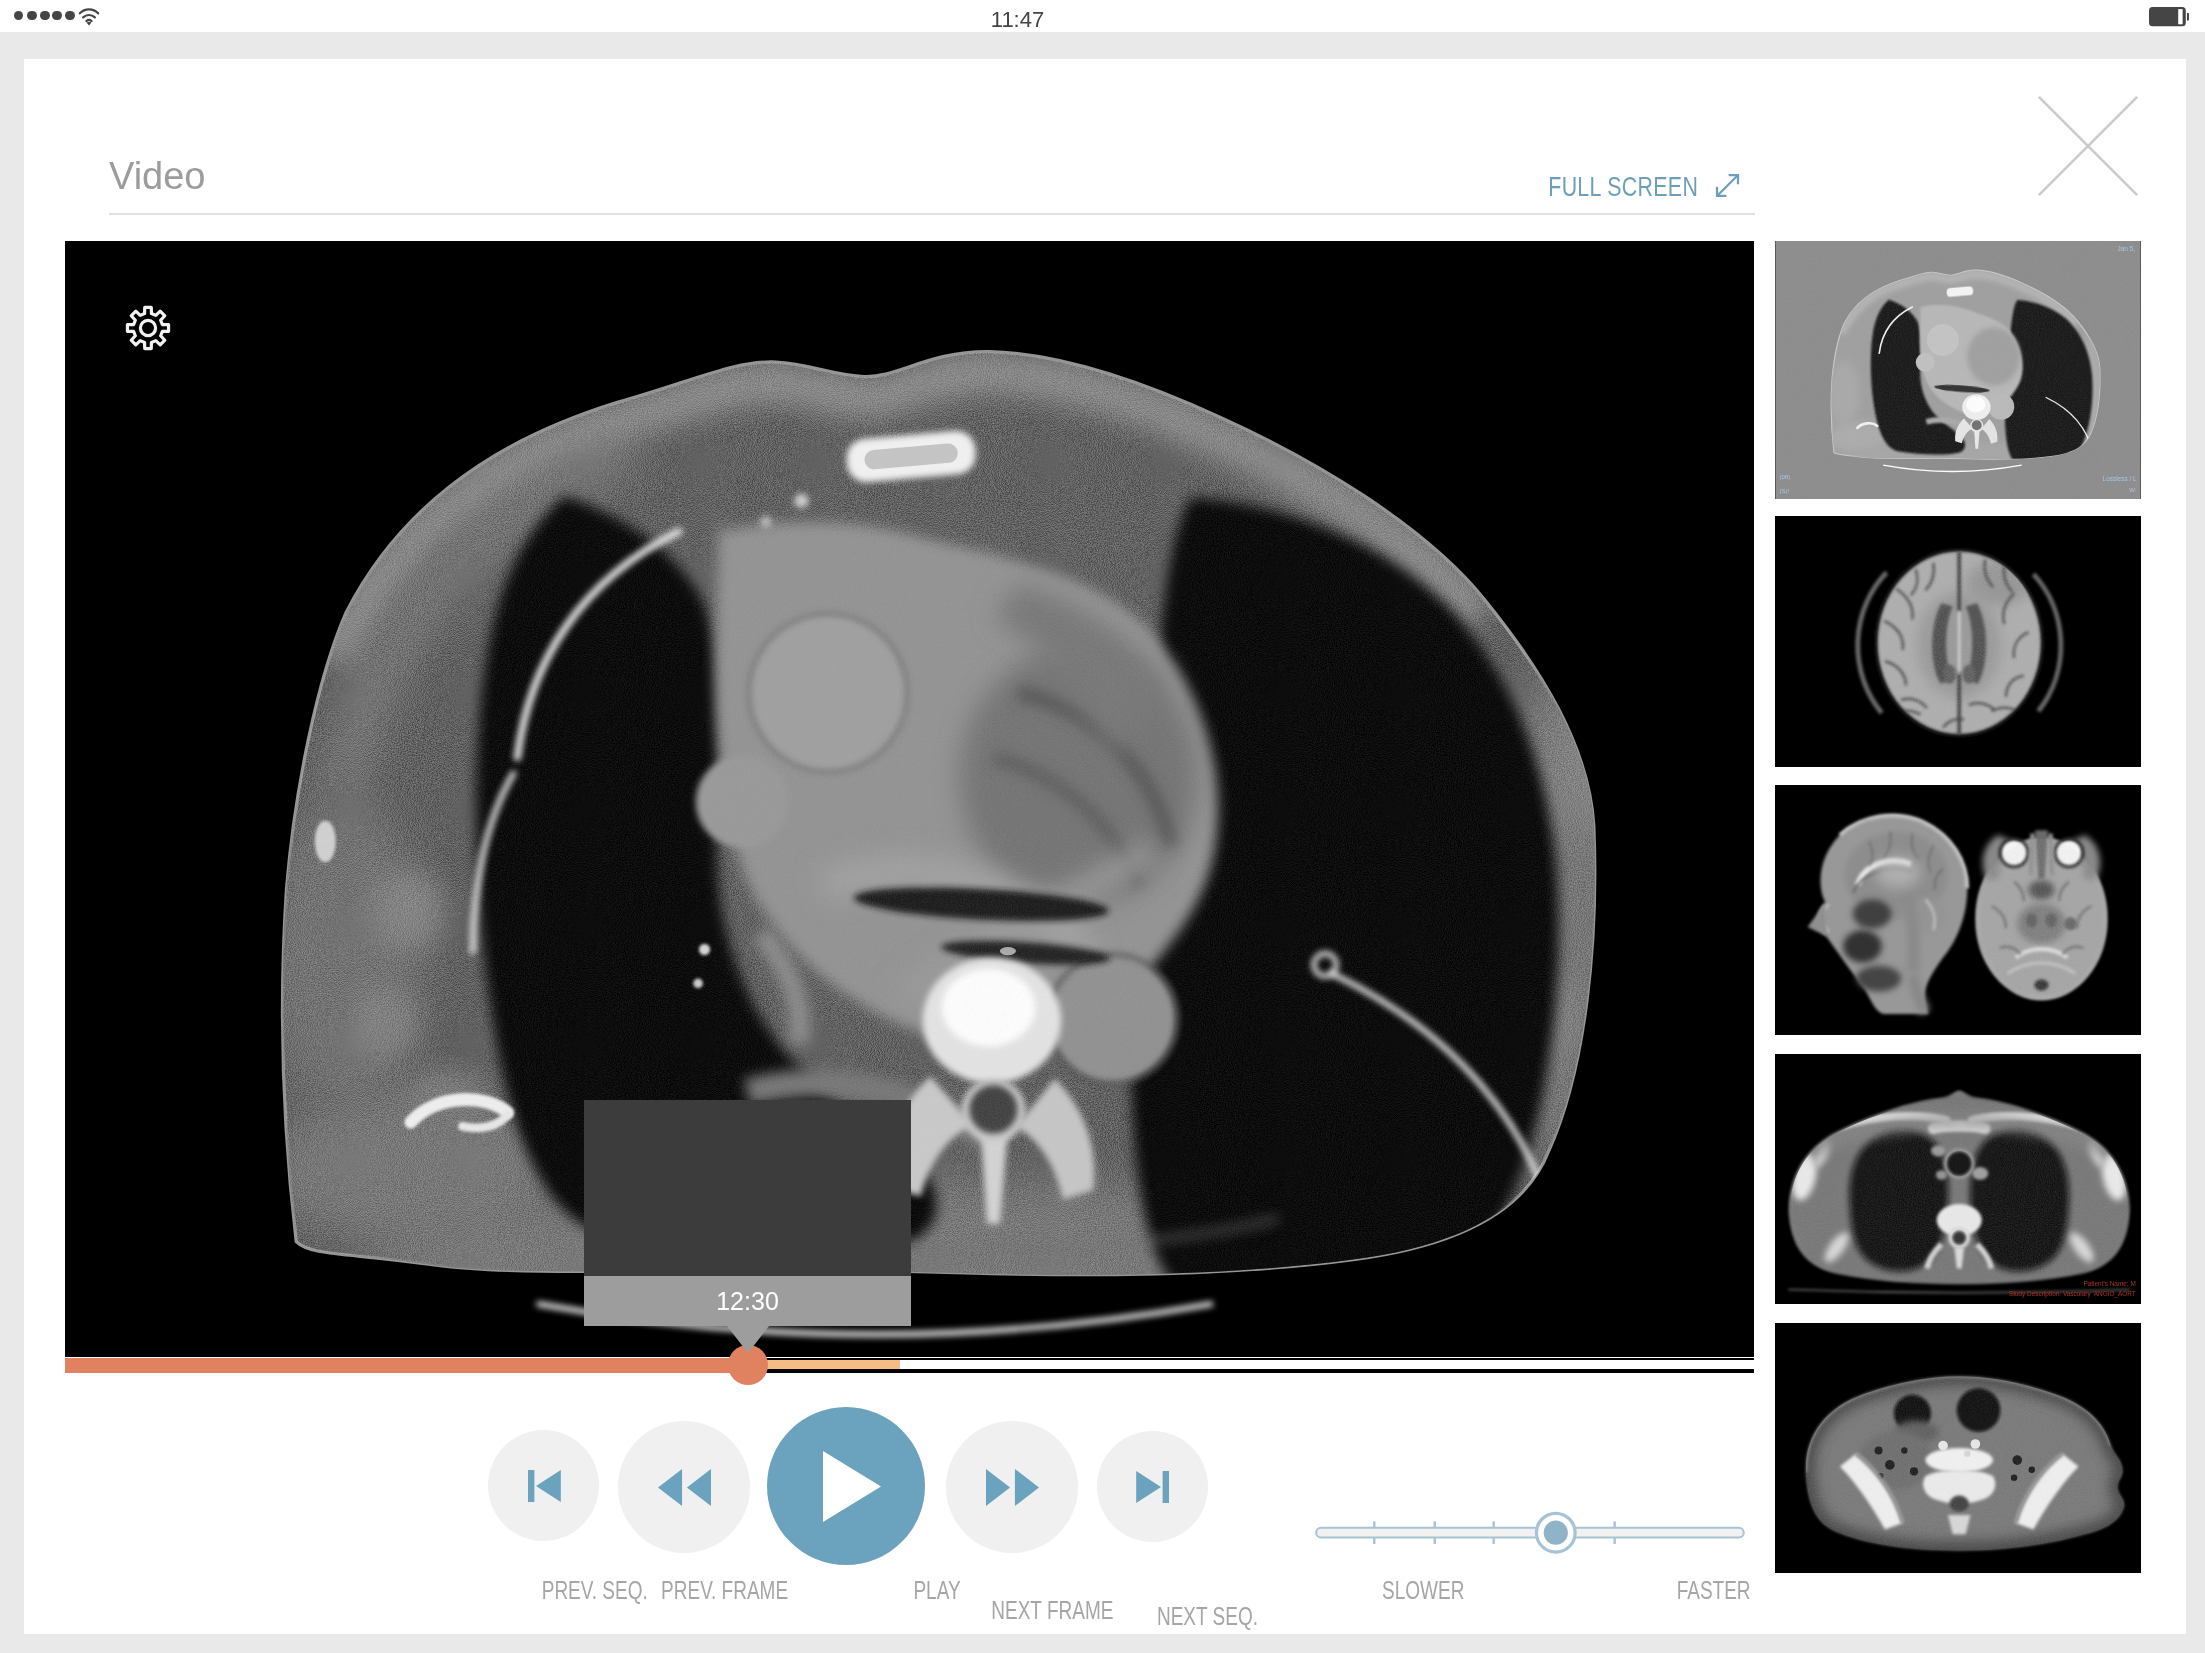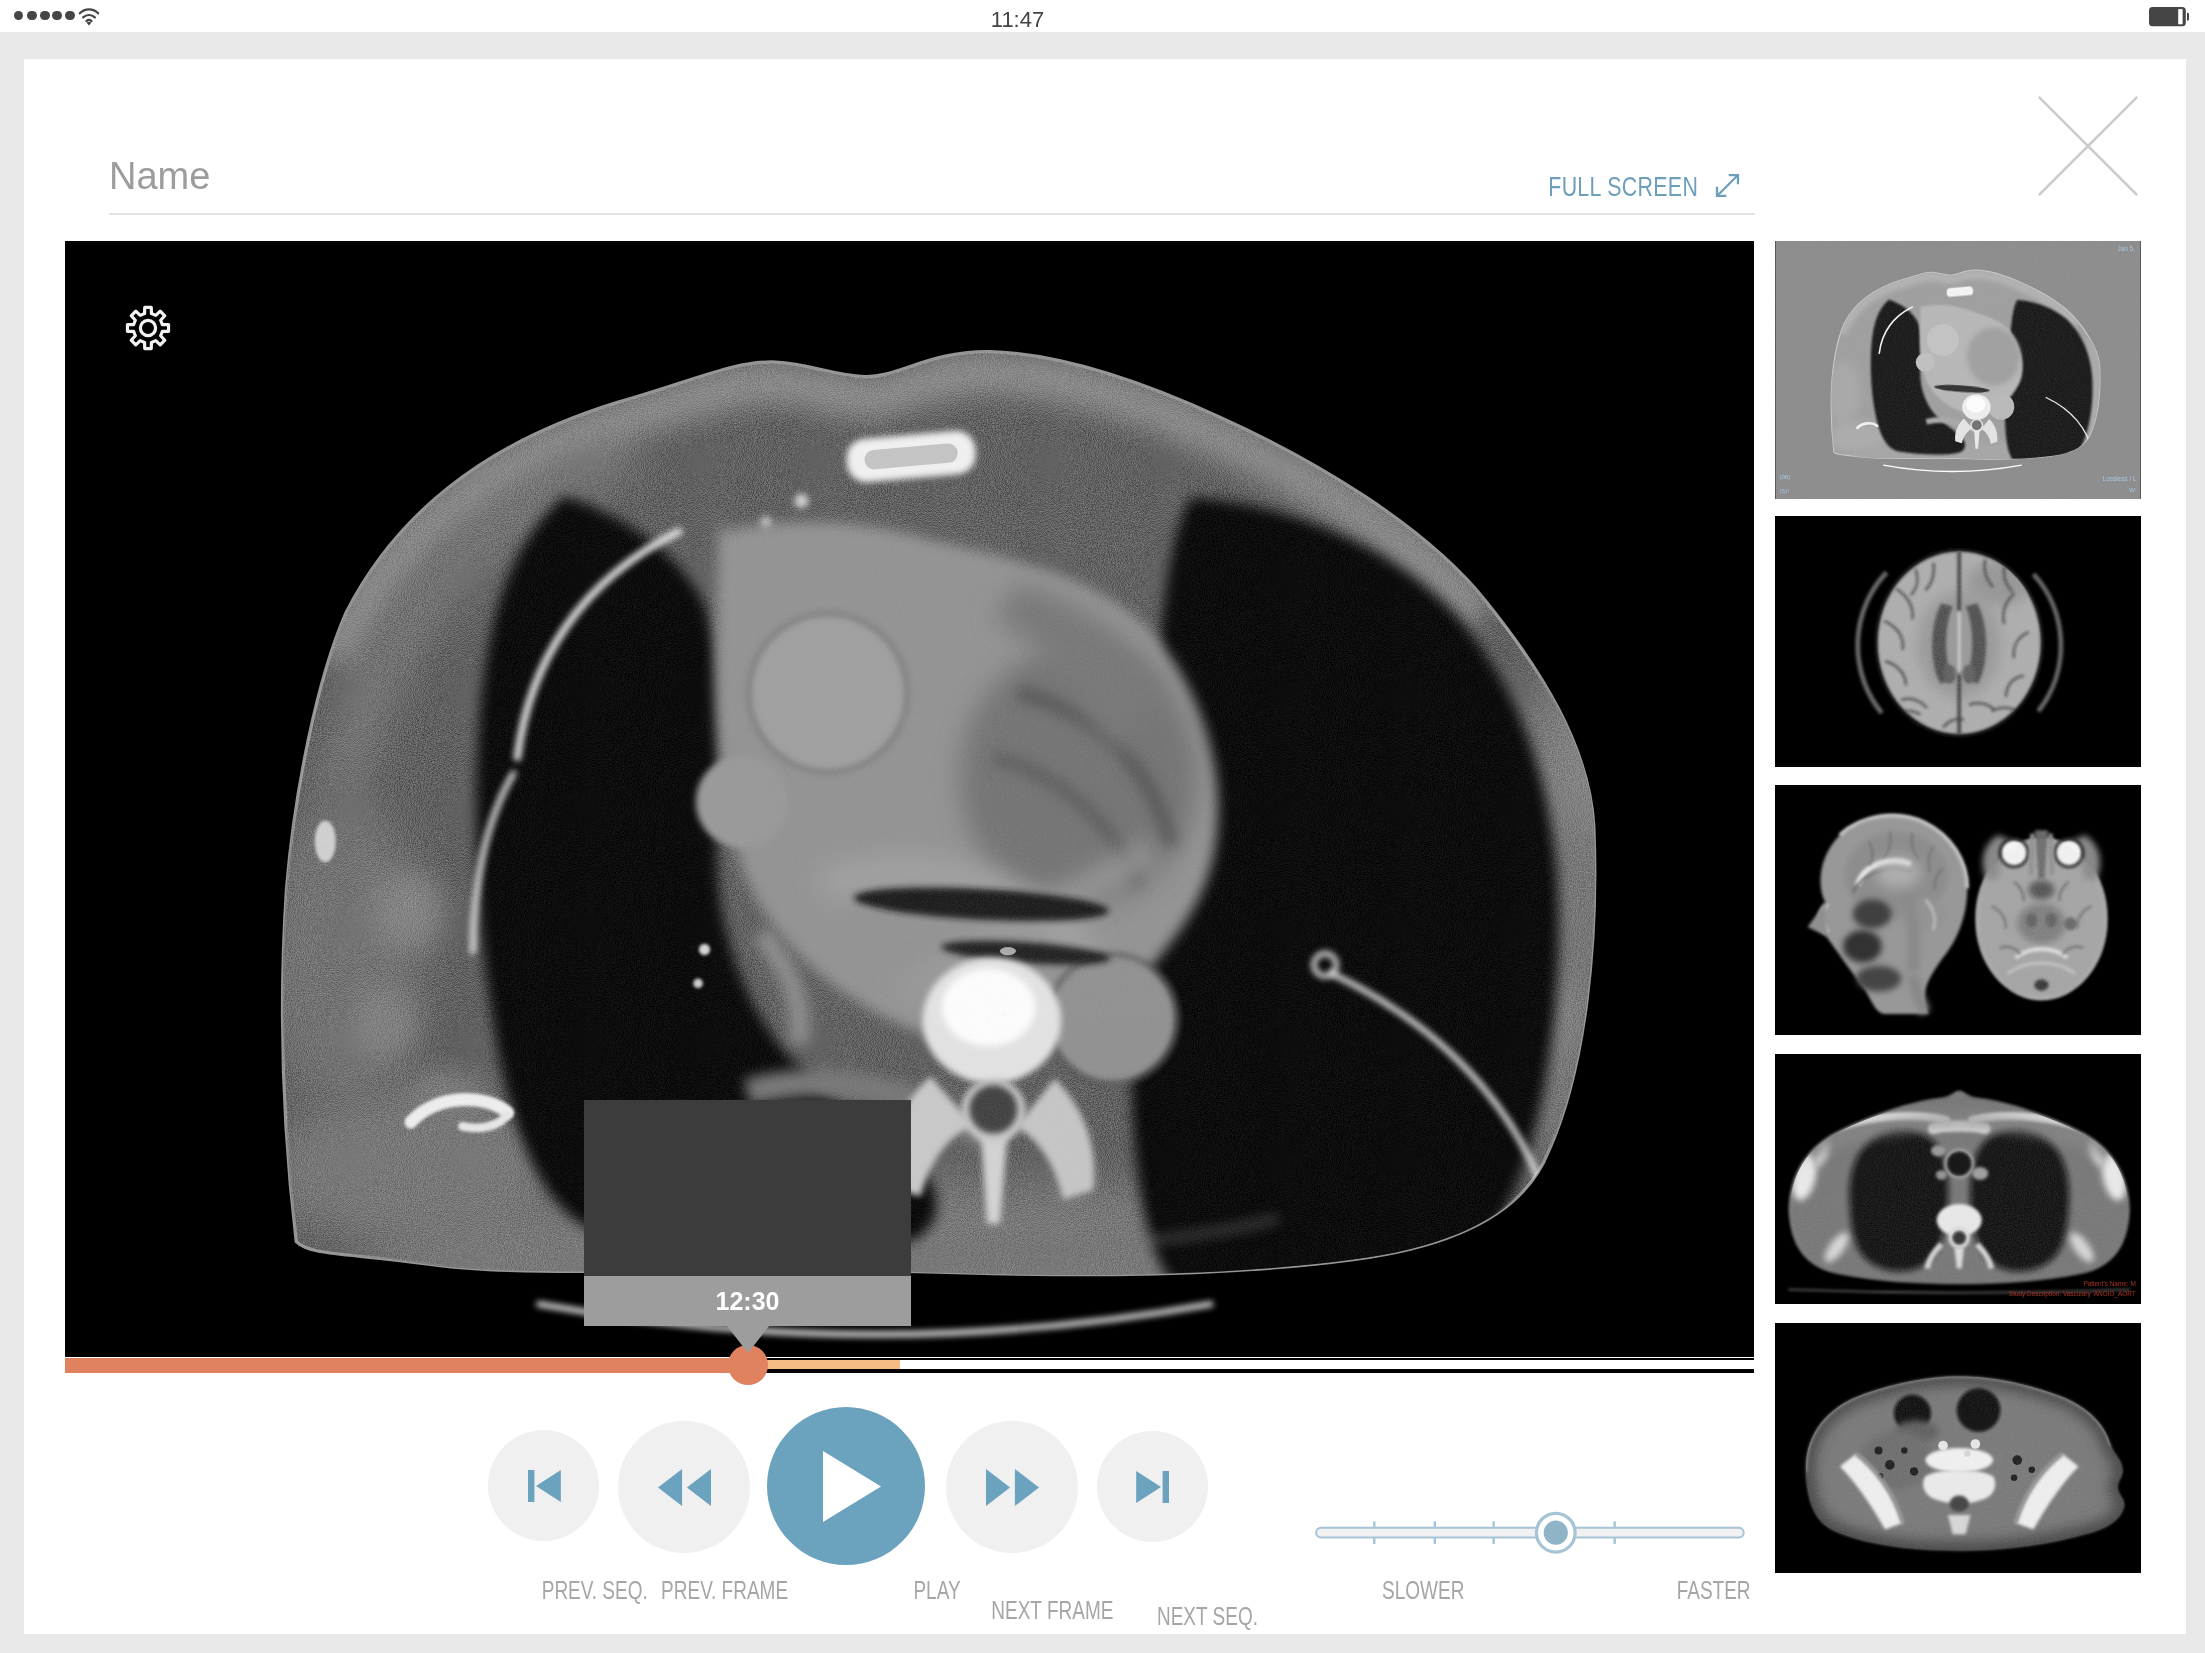--- a/index.html
+++ b/index.html
@@ -23,21 +23,21 @@
   
   .trackbase{left:65px;top:1358px;width:1689px;height:14.5px;background:#000;}
   .trackwhite{left:65px;top:1360px;width:1689px;height:9px;background:#fff;}
   .trackbuf{left:743px;top:1360px;width:157px;height:9px;background:#f6bc86;}
   .trackfill{left:65px;top:1358px;width:684px;height:14.5px;background:#e0825f;}
   .knob{left:728px;top:1345px;width:40px;height:40px;border-radius:50%;background:#e0825f;}
 
   
   .tipdark{left:584px;top:1100px;width:327px;height:176px;background:#3c3c3c;}
   .tipbar{left:584px;top:1276px;width:327px;height:50px;background:#9d9d9d;
-          color:#fff;font-size:25px;text-align:center;line-height:50px;font-weight:bold;}
+          color:#fff;font-size:25px;text-align:center;line-height:50px;}
   .tiptri{left:727px;top:1326px;width:0;height:0;border-left:21px solid transparent;
           border-right:21px solid transparent;border-top:27px solid #9d9d9d;}
 
   
   .cbtn{border-radius:50%;background:#f0f0f1;display:flex;align-items:center;justify-content:center;}
   .clabel{width:242px;text-align:right;font-size:25px;color:#a6a6a6;white-space:nowrap;}
   .clabel span{display:inline-block;transform:scaleX(0.76);}
 
   .thumb{left:1775px;width:366px;background:#000;}
 </style>
@@ -61,21 +61,21 @@
 <div class="abs batpct">86%</div>
 <svg class="abs" style="left:2149px;top:7.3px" width="40" height="19.4" viewBox="0 0 50 24">
   <rect x="0" y="0" width="46" height="24" rx="4.5" fill="#454545"></rect>
   <rect x="36.5" y="2.5" width="5.5" height="19" fill="#ffffff"></rect>
   <path d="M47.5,7 q3,0 3,3 v4 q0,3 -3,3 z" fill="#454545"></path>
 </svg>
 
 <div class="abs page"></div>
 <div class="abs card"></div>
 
-<div class="abs title">Name</div>
+<div class="abs title">Video</div>
 <div class="abs fsrow"><span style="display:inline-block;transform:scaleX(0.78);transform-origin:right center">FULL SCREEN</span>
   <svg style="vertical-align:-4px;margin-left:6.5px" width="29" height="29" viewBox="0 0 36 36">
     <g stroke="#6d9fbc" stroke-width="2.8" fill="none">
       <path d="M5,31 L31,5"></path>
       <path d="M19.5,5 H31 V16.5"></path>
       <path d="M5,19.5 V31 H16.5"></path>
     </g>
   </svg>
 </div>
 <svg class="abs" style="left:2034px;top:92px" width="108" height="108" viewBox="0 0 134 134">

